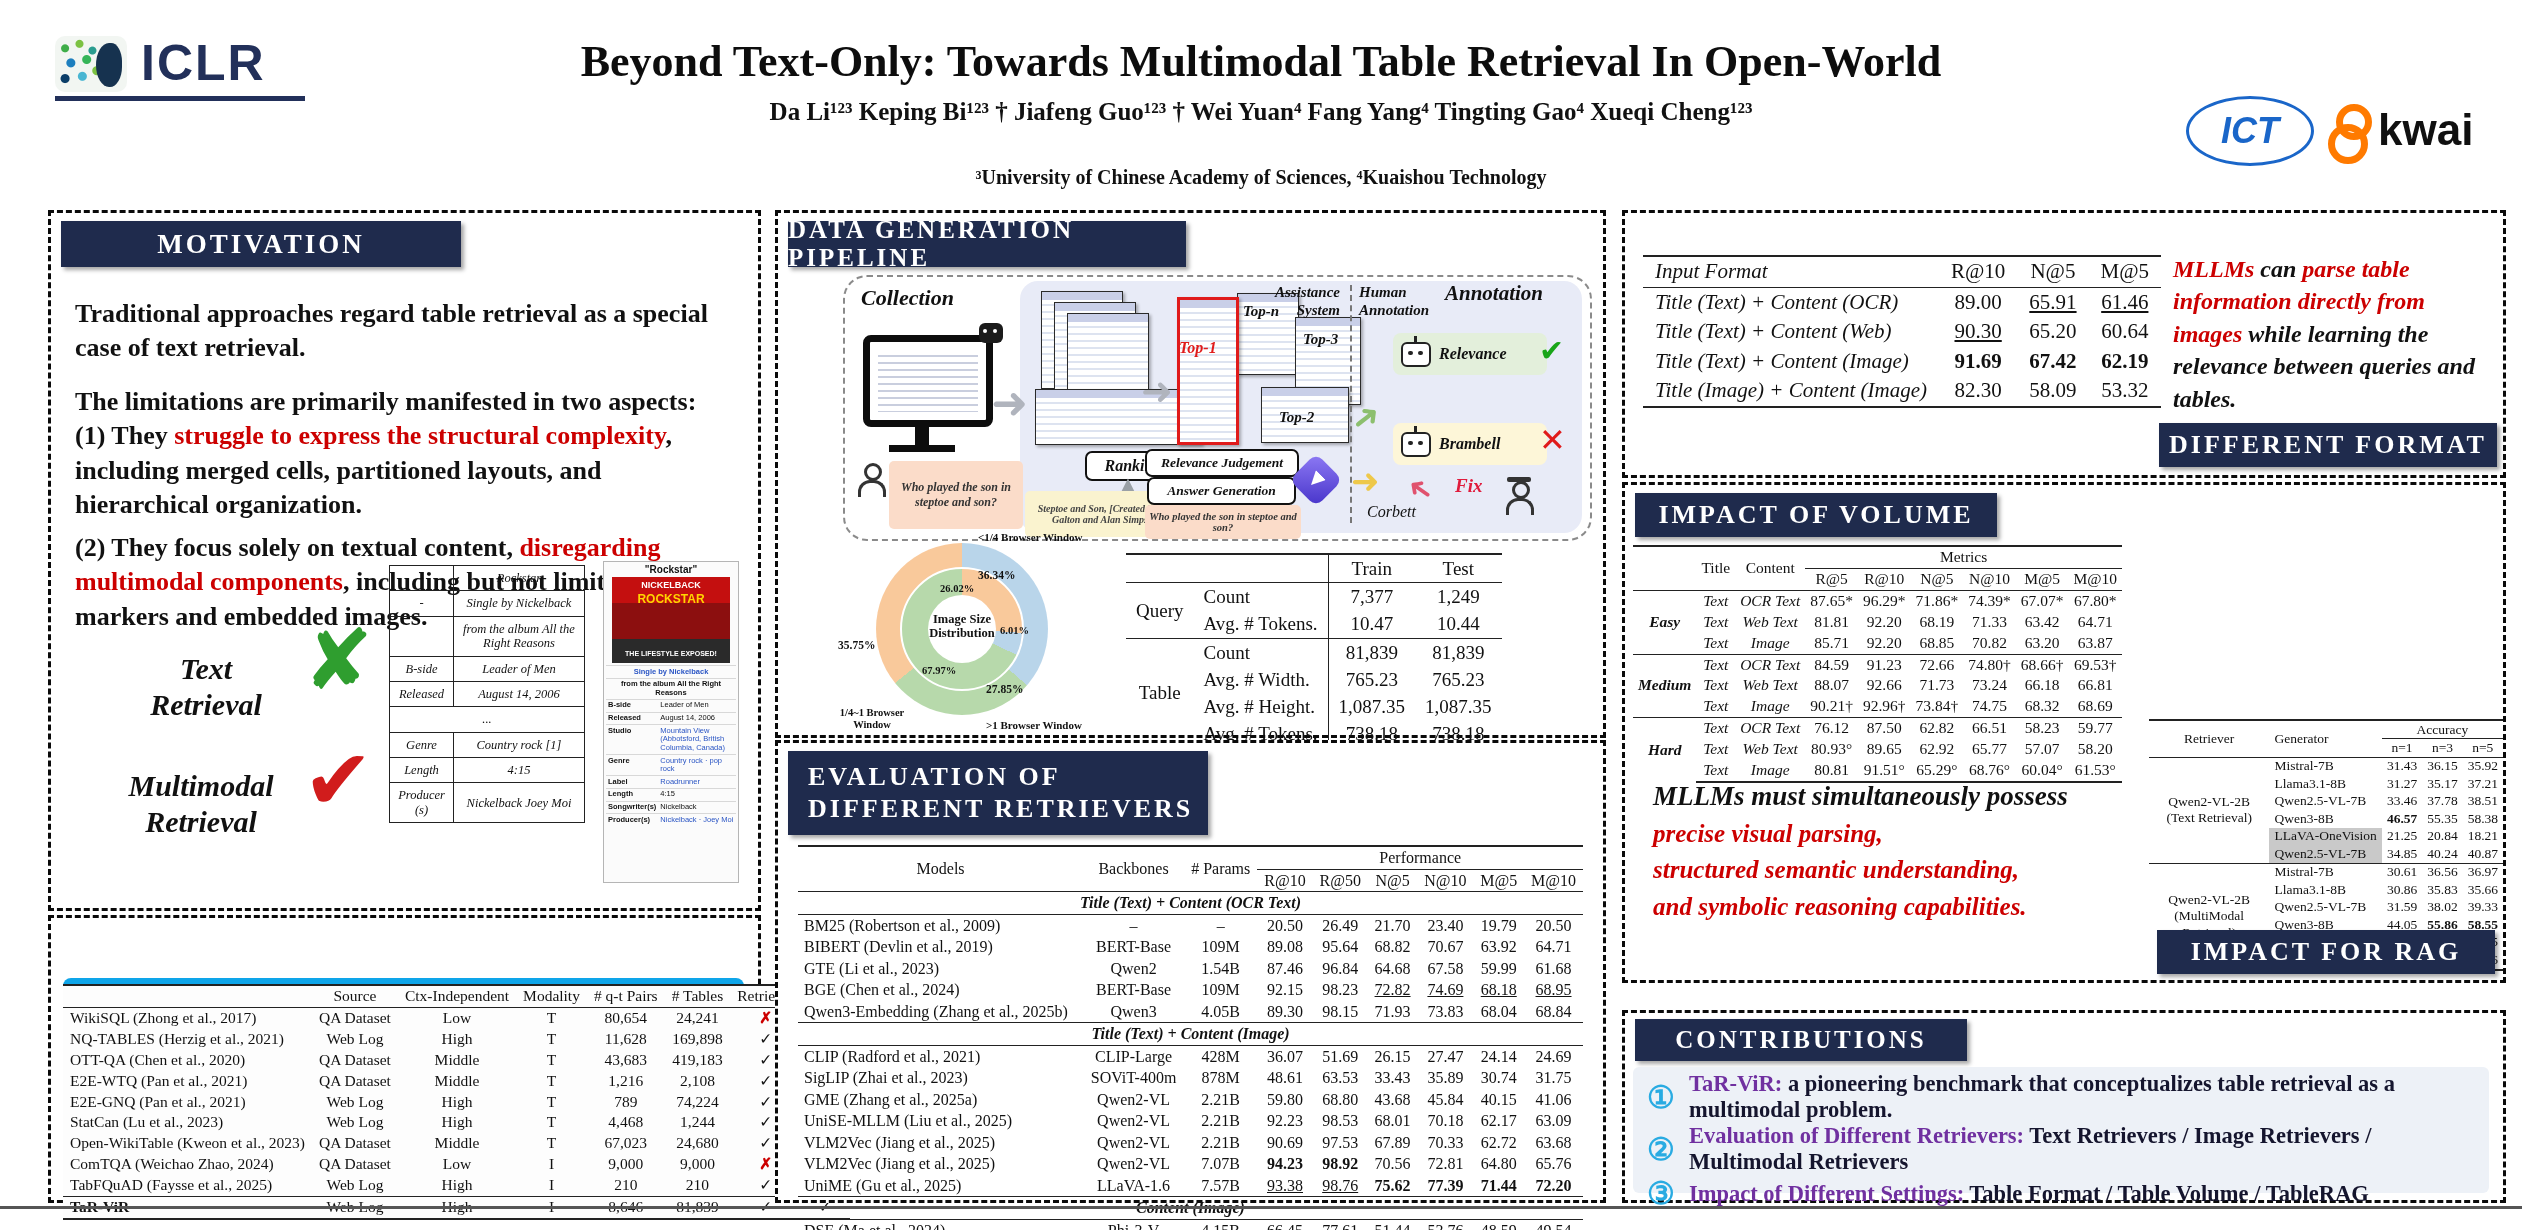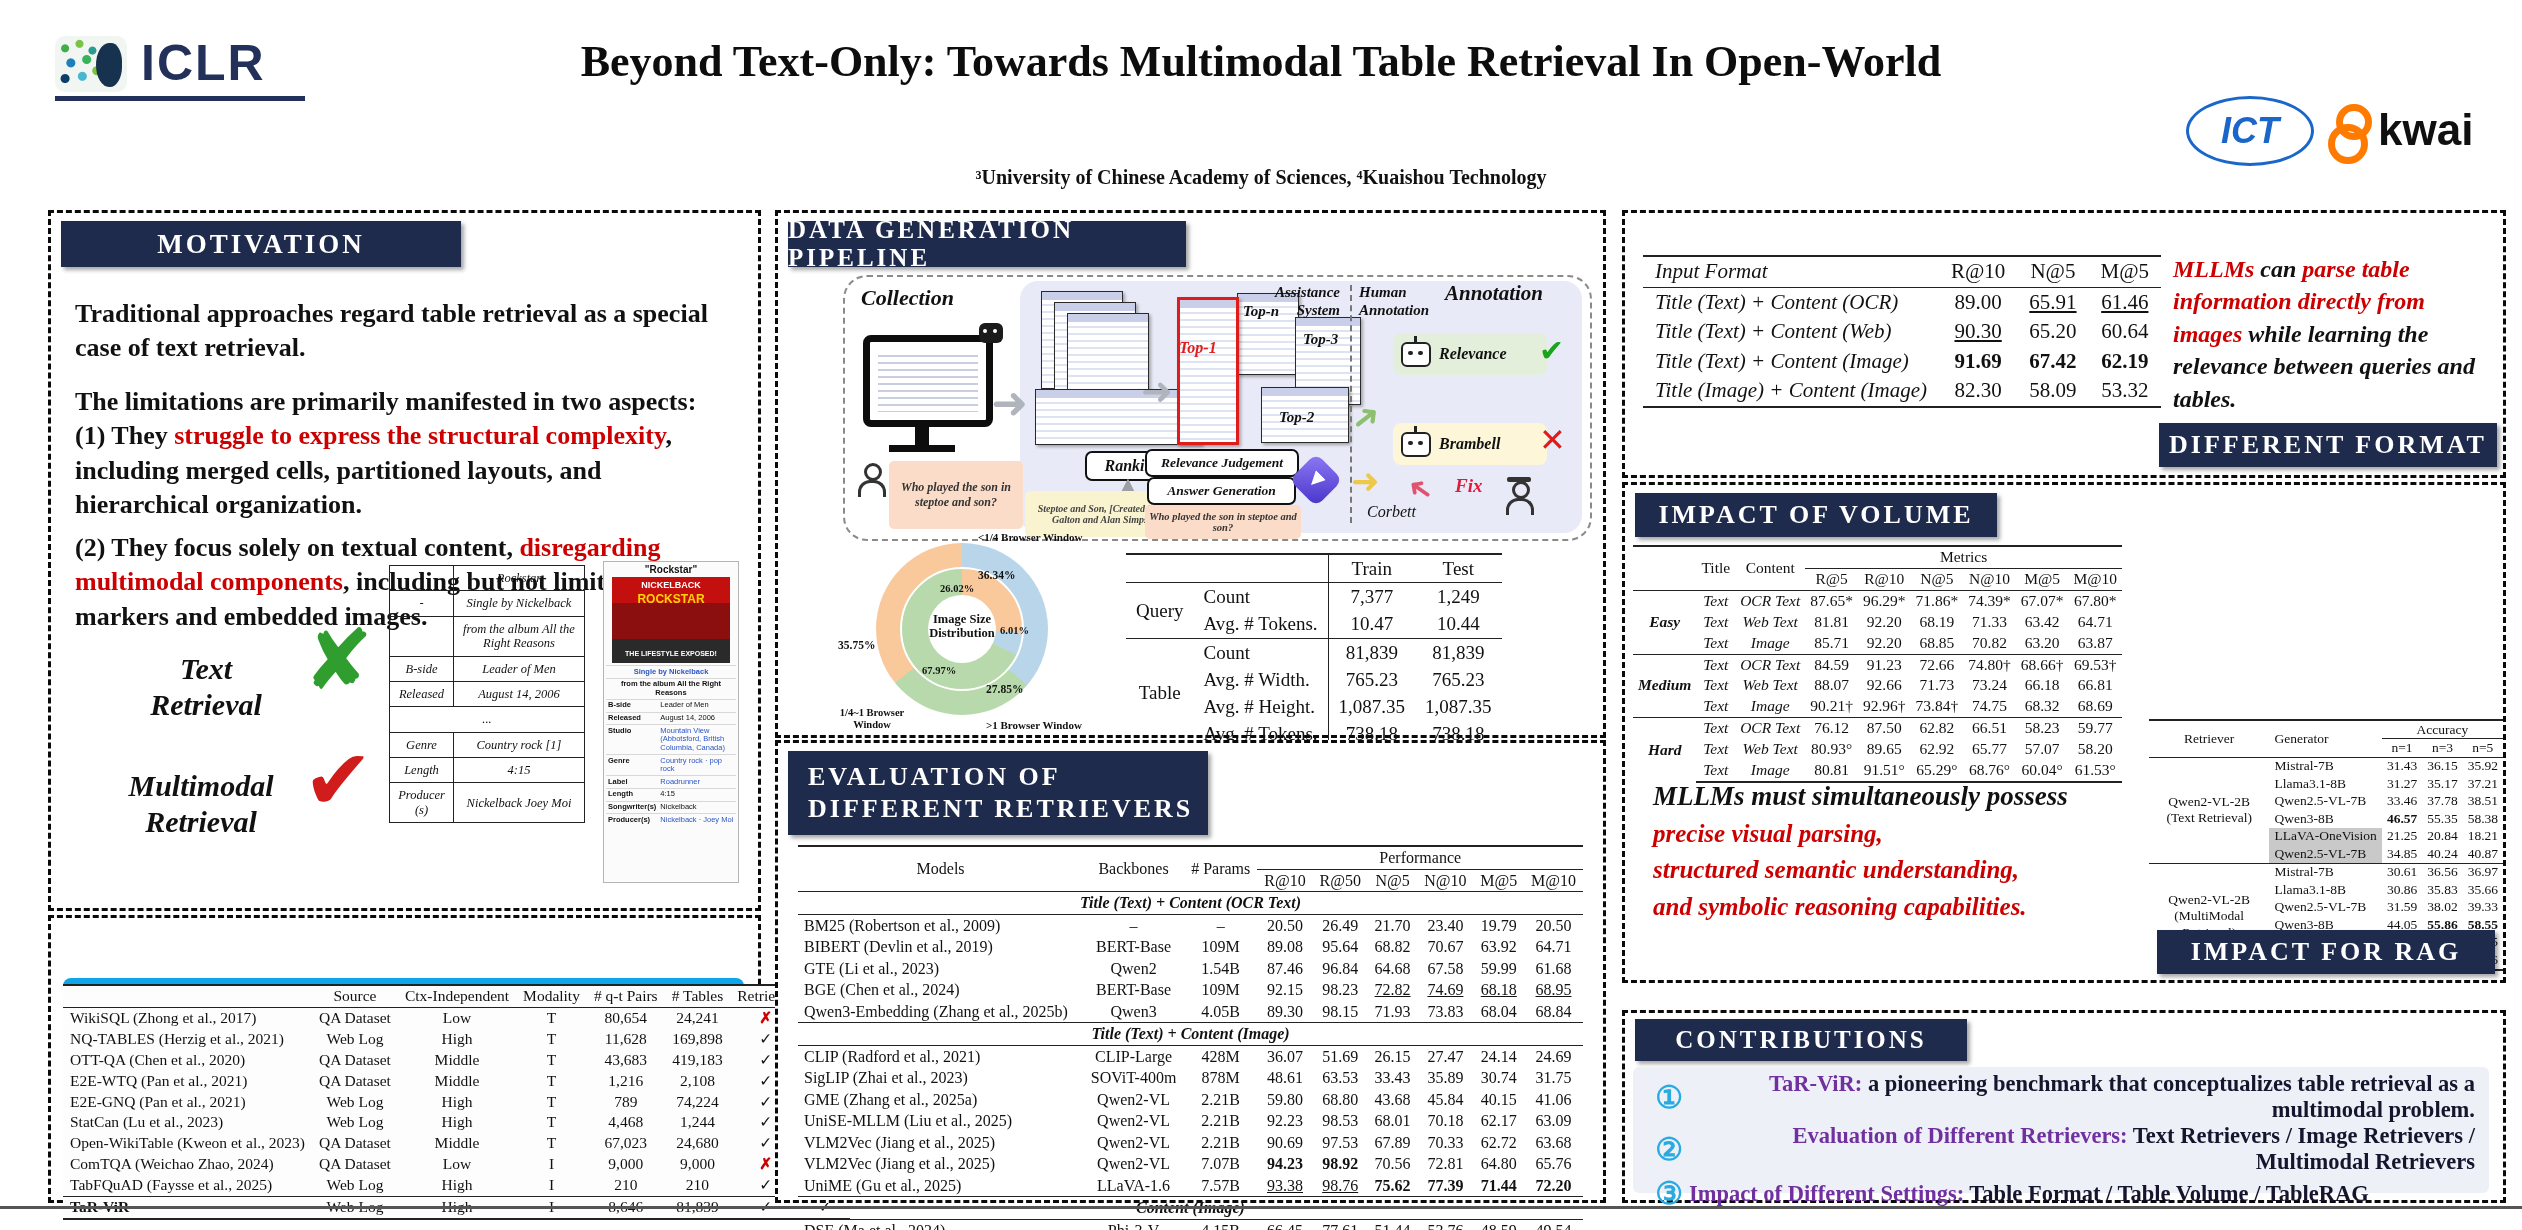--- a/index.html
+++ b/index.html
@@ -101,20 +101,21 @@
        radial-gradient(circle at 14% 76%, #0b3e68 4px, transparent 5px),
        radial-gradient(circle at 38% 72%, #49b6d2 4px, transparent 5px),
        radial-gradient(circle at 58% 62%, #7cc243 4px, transparent 5px);">
       <div class="abs" style="right:5px;top:7px;width:26px;height:44px;background:#16324f;border-radius:50% 42% 46% 50%;"></div>
     </div>
     <div class="abs" style="left:86px;top:0px;font-family:'Liberation Sans',sans-serif;font-weight:bold;font-size:50px;color:#22305a;letter-spacing:2px;">ICLR</div>
     <div class="abs" style="left:0;top:62px;width:250px;height:5px;background:#22305a;"></div>
   </div>
 
   <div class="abs" style="left:0;top:36px;width:2522px;text-align:center;font-size:44px;font-weight:bold;color:#0d0d0d;">Beyond Text-Only: Towards Multimodal Table Retrieval In Open-World</div>
+  <div class="abs" style="left:0;top:98px;width:2522px;text-align:center;font-size:25px;font-weight:bold;">Da Li¹²³  Keping Bi¹²³ †  Jiafeng Guo¹²³ †  Wei Yuan⁴  Fang Yang⁴  Tingting Gao⁴  Xueqi Cheng¹²³</div>
   <div class="abs" style="left:0;top:166px;width:2522px;text-align:center;font-size:20px;font-weight:bold;">³University of Chinese Academy of Sciences, ⁴Kuaishou Technology</div>
 
   <div class="abs" style="left:2186px;top:96px;width:122px;height:64px;border:3.5px solid #1a66c9;border-radius:50%;display:flex;align-items:center;justify-content:center;">
     <span style="font-family:'Liberation Sans',sans-serif;font-style:italic;font-weight:bold;font-size:36px;color:#1a66c9;">ICT</span>
   </div>
   <div class="abs" style="left:2322px;top:102px;height:56px;display:flex;align-items:center;gap:10px;">
     <div style="position:relative;width:46px;height:52px;">
       <div class="abs" style="left:14px;top:0;width:22px;height:22px;border:7px solid #ff7a00;border-radius:50%;"></div>
       <div class="abs" style="left:6px;top:20px;width:26px;height:26px;border:7px solid #ff7a00;border-radius:50%;"></div>
     </div>
@@ -915,21 +916,21 @@
             <td class="left gbg">Qwen2.5-VL-7B</td>
             <td>32.82</td>
             <td>41.10</td>
             <td>42.46</td>
           </tr>
         </tbody>
     </table>
     <div class="bar" style="right:8px;bottom:6px;width:338px;height:44px;font-size:26px;">IMPACT FOR RAG</div>
   </div>
 
-  <div class="panel" style="left:1622px;top:1010px;width:878px;height:187px;text-align:right;">
+  <div class="panel" style="left:1622px;top:1010px;width:878px;height:187px;">
     <div class="bar" style="left:10px;top:6px;width:332px;height:42px;font-size:25px;">CONTRIBUTIONS</div>
     <div class="abs" style="left:8px;top:54px;width:856px;height:126px;background:#edf1f7;border-radius:6px;display:flex;flex-direction:column;justify-content:space-around;padding:4px 14px;box-sizing:border-box;">
       <div class="contrib-item">
         <span class="cNum">①</span>
         <span><span class="cLead">TaR-ViR:</span><span class="cRest"> a pioneering benchmark that conceptualizes table retrieval as a multimodal problem.</span></span>
       </div>
       <div class="contrib-item">
         <span class="cNum">②</span>
         <span><span class="cLead">Evaluation of Different Retrievers:</span><span class="cRest"> Text Retrievers / Image Retrievers / Multimodal Retrievers</span></span>
       </div>

